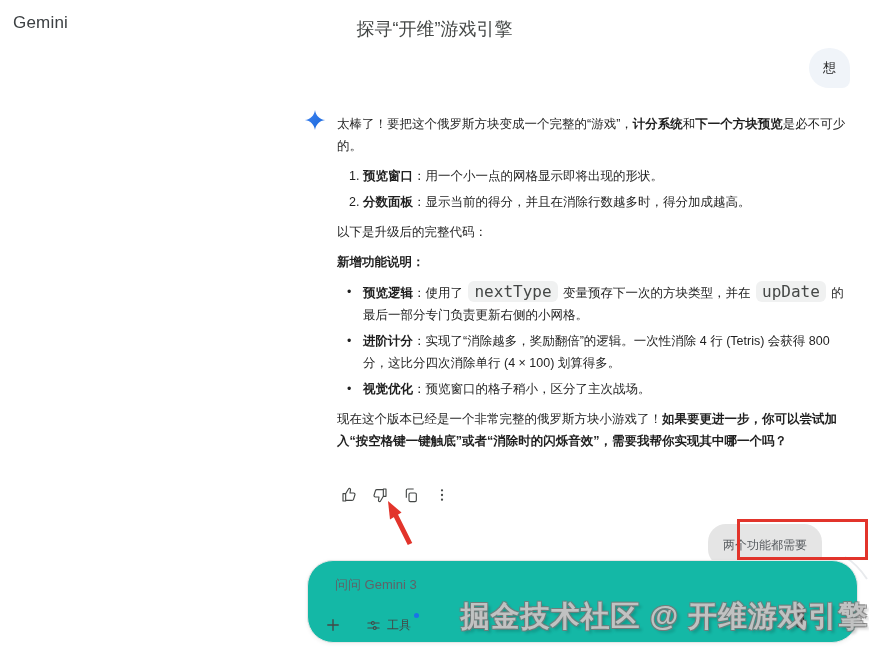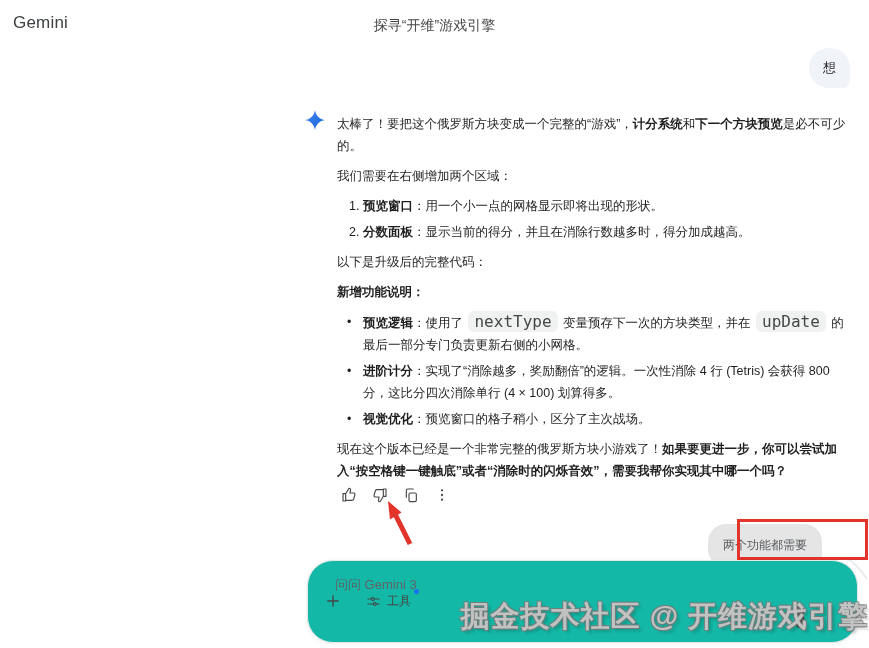--- a/index.html
+++ b/index.html
@@ -4,21 +4,21 @@
 <style>
   html,body{margin:0;padding:0;}
   body{
     width:869px;height:648px;position:relative;overflow:hidden;
     background:#ffffff;
     font-family:"Liberation Sans","DejaVu Sans",sans-serif;
     color:#1f1f1f;
   }
   
   .logo{position:absolute;left:13px;top:13px;font-size:17px;font-weight:500;color:#3c4043;letter-spacing:.2px;}
-  .page-title{position:absolute;left:0;right:0;top:17px;text-align:center;font-size:14px;color:#444746;}
+  .page-title{position:absolute;left:0;right:0;top:17px;text-align:center;font-size:18px;color:#444746;}
   
   .user-bubble{
     position:absolute;right:19px;top:48px;
     background:#f0f4f9;border-radius:20px 20px 8px 20px;
     padding:11px 14px;font-size:13px;color:#1f1f1f;
   }
   
   .sparkle{position:absolute;left:304px;top:109px;width:22px;height:22px;}
   .msg{position:absolute;left:337px;top:105px;width:515px;font-size:12.5px;line-height:22px;color:#1f1f1f;}
   .msg p{margin:8px 0 8px 0;}
@@ -55,21 +55,21 @@
     position:absolute;left:307px;top:560px;width:549px;height:81px;
     background:#14b8a6;border:1px solid #e6e6e6;border-radius:26px;
     box-shadow:0 1px 4px rgba(0,0,0,.06);
   }
   .composer-input{
     position:absolute;left:25px;top:10px;width:420px;height:24px;
     border:none;outline:none;font-size:13px;color:#1f1f1f;background:transparent;
     font-family:inherit;
   }
   .composer-input::placeholder{color:#5f6368;opacity:1;}
-  .composer-row{position:absolute;left:12px;bottom:28px;display:flex;align-items:center;gap:14px;}
+  .composer-row{position:absolute;left:12px;bottom:4px;display:flex;align-items:center;gap:14px;}
   .icon-btn{width:26px;height:26px;border:none;background:transparent;color:#444746;cursor:pointer;
     display:flex;align-items:center;justify-content:center;border-radius:50%;padding:0;}
   .icon-btn svg{width:18px;height:18px;}
   .tools-btn{display:flex;align-items:center;gap:6px;border:none;background:transparent;cursor:pointer;
     color:#444746;font-size:12px;position:relative;padding:4px 6px;font-family:inherit;}
   .tools-btn svg{width:15px;height:15px;}
   .tools-dot{position:absolute;right:-2px;top:0;width:5px;height:5px;border-radius:50%;background:#1a73e8;}
   .mic-bar{position:absolute;left:488px;top:44px;width:8px;height:23px;background:#2f2f2f;border-radius:4px;}
   
   .watermark{
@@ -98,21 +98,20 @@
         <stop offset="0" stop-color="#4285f4"></stop>
         <stop offset="1" stop-color="#1565d8"></stop>
       </linearGradient>
     </defs>
     <path d="M12 1C12.8 7 17 11.2 23 12C17 12.8 12.8 17 12 23C11.2 17 7 12.8 1 12C7 11.2 11.2 7 12 1Z" fill="url(#sparkGrad)"></path>
   </svg>
 </div>
 
 <div class="msg">
     <p><span>太棒了！要把这个俄罗斯方块变成一个完整的“游戏”，</span><strong>计分系统</strong><span>和</span><strong>下一个方块预览</strong><span>是必不可少的。</span></p>
-    <p><span>我们需要在右侧增加两个区域：</span></p>
     <ol>
       <li><strong>预览窗口</strong><span>：用一个小一点的网格显示即将出现的形状。</span></li>
       <li><strong>分数面板</strong><span>：显示当前的得分，并且在消除行数越多时，得分加成越高。</span></li>
     </ol>
     <p><span>以下是升级后的完整代码：</span></p>
     <p><strong>新增功能说明：</strong></p>
     <ul>
       <li><strong>预览逻辑</strong><span>：使用了 </span><code>nextType</code><span> 变量预存下一次的方块类型，并在 </span><code>upDate</code><span> 的最后一部分专门负责更新右侧的小网格。</span></li>
       <li><strong>进阶计分</strong><span>：实现了“消除越多，奖励翻倍”的逻辑。一次性消除 4 行 (Tetris) 会获得 800 分，这比分四次消除单行 (4 × 100) 划算得多。</span></li>
       <li><strong>视觉优化</strong><span>：预览窗口的格子稍小，区分了主次战场。</span></li>

